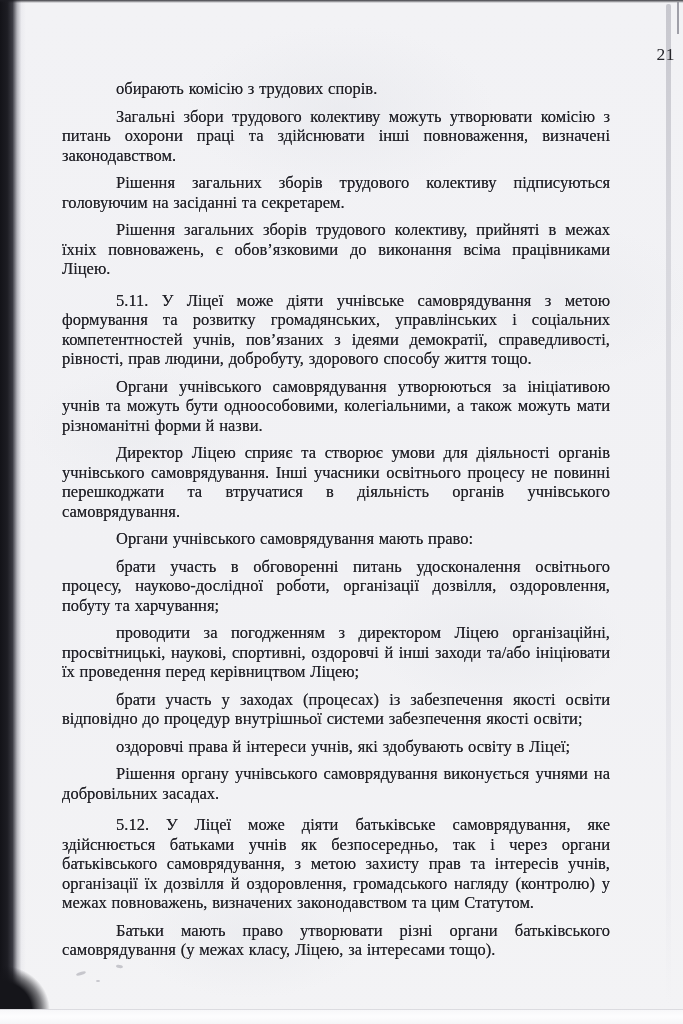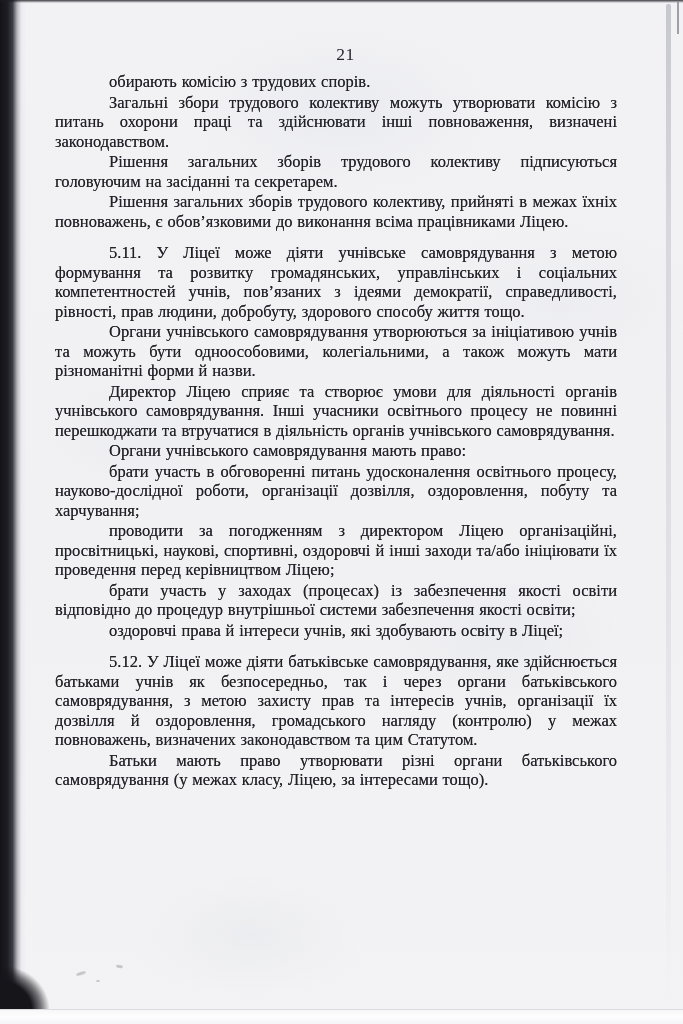--- a/index.html
+++ b/index.html
@@ -56,35 +56,35 @@
     position: absolute; left: 677px; top: 2px; width: 2px; height: 32px;
     background: #90909a; opacity: 0.85;
   }
   .smudge { position: absolute; background: rgba(95,95,110,0.30); border-radius: 50%; }
   .smudge.a { left: 76px;  top: 972px; width: 10px; height: 3px; transform: rotate(-18deg); }
   .smudge.b { left: 116px; top: 965px; width: 7px;  height: 3px; transform: rotate(10deg); }
   .smudge.c { left: 96px;  top: 980px; width: 4px;  height: 2px; }
 
   
   .page-number {
-    position: absolute; left: 8px; top: 44px; width: 675px;
-    text-align: center;
+    position: absolute; left: 0; top: 44px; width: 675px;
+    text-align: right;
     font-size: 17.5px;
     letter-spacing: 0.5px;
     color: #26262c;
   }
   .content {
     position: absolute; left: 54px; top: 71px; width: 564px;
     font-size: 16.5px;
     line-height: 19.5px;
     text-shadow: 0 0 0.55px rgba(30,30,38,0.72);
     word-spacing: 0.04em;
   }
   .content p {
-    margin: 1px;
+    margin: 8px;
     text-indent: 54px;
     text-align: justify;
   }
   .content p.section-gap { margin-top: 12px; }
 </style>
 </head>
 <body>
 
 <div class="page">
 
@@ -106,17 +106,18 @@
     <p>Рішення загальних зборів трудового колективу підписуються головуючим на засіданні та секретарем.</p>
     <p>Рішення загальних зборів трудового колективу, прийняті в межах їхніх повноважень, є обов’язковими до виконання всіма працівниками Ліцею.</p>
     <p class="section-gap">5.11. У Ліцеї може діяти учнівське самоврядування з метою формування та розвитку громадянських, управлінських і соціальних компетентностей учнів, пов’язаних з ідеями демократії, справедливості, рівності, прав людини, добробуту, здорового способу життя тощо.</p>
     <p>Органи учнівського самоврядування утворюються за ініціативою учнів та можуть бути одноособовими, колегіальними, а також можуть мати різноманітні форми й назви.</p>
     <p>Директор Ліцею сприяє та створює умови для діяльності органів учнівського самоврядування. Інші учасники освітнього процесу не повинні перешкоджати та втручатися в діяльність органів учнівського самоврядування.</p>
     <p>Органи учнівського самоврядування мають право:</p>
     <p>брати участь в обговоренні питань удосконалення освітнього процесу, науково-дослідної роботи, організації дозвілля, оздоровлення, побуту та харчування;</p>
     <p>проводити за погодженням з директором Ліцею організаційні, просвітницькі, наукові, спортивні, оздоровчі й інші заходи та/або ініціювати їх проведення перед керівництвом Ліцею;</p>
     <p>брати участь у заходах (процесах) із забезпечення якості освіти відповідно до процедур внутрішньої системи забезпечення якості освіти;</p>
     <p>оздоровчі права й інтереси учнів, які здобувають освіту в Ліцеї;</p>
+    <p>Рішення органу учнівського самоврядування виконується учнями на добровільних засадах.</p>
     <p class="section-gap">5.12. У Ліцеї може діяти батьківське самоврядування, яке здійснюється батьками учнів як безпосередньо, так і через органи батьківського самоврядування, з метою захисту прав та інтересів учнів, організації їх дозвілля й оздоровлення, громадського нагляду (контролю) у межах повноважень, визначених законодавством та цим Статутом.</p>
     <p>Батьки мають право утворювати різні органи батьківського самоврядування (у межах класу, Ліцею, за інтересами тощо).</p>
   </div>
 
 </div>
 
 </body></html>

